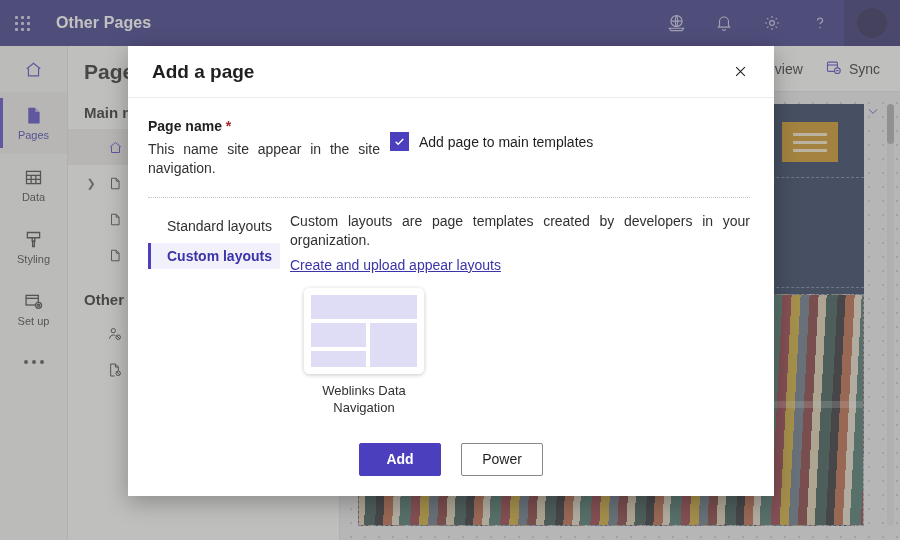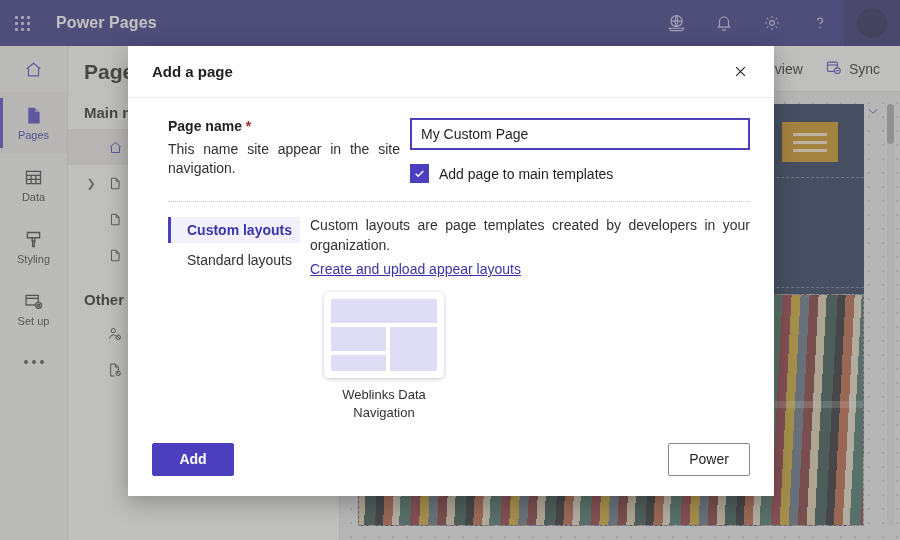--- a/index.html
+++ b/index.html
@@ -126,23 +126,23 @@
   .dialog {
     position: absolute; left: 128px; top: 46px; width: 646px; height: 450px;
     background: #ffffff; z-index: 11;
     box-shadow: 0 6px 22px rgba(0,0,0,.28);
     display: flex; flex-direction: column;
   }
   .dlg-head {
     height: 52px; display: flex; align-items: center; padding: 0 18px 0 24px;
     border-bottom: 1px solid #edebe9; flex: none;
   }
-  .dlg-title { font-size: 15px; font-weight: 600; color: #201f1e; }
+  .dlg-title { font-size: 19px; font-weight: 600; color: #201f1e; }
   .dlg-close { margin-left: auto; width: 32px; height: 32px; display:flex; align-items:center; justify-content:center; cursor: pointer; color:#201f1e; }
-  .dlg-body { flex: 1; padding: 20px 24px 0 40px; overflow: hidden; }
+  .dlg-body { flex: 1; padding: 20px 24px 0 20px; overflow: hidden; }
 
   .form-row { display: flex; gap: 10px; }
   .form-left { width: 232px; flex: none; }
   .lbl { font-size: 14px; font-weight: 700; color: #201f1e; }
   .req { color: #a4262c; }
   .hint { font-size: 14px; color: #323130; margin-top: 6px; line-height: 1.38; text-align: justify; }
   .form-right { flex: 1; }
   .txt {
     width: 100%; height: 32px; border: 2px solid #4b3fbe; background: #fff;
     font-size: 14px; color: #201f1e; padding: 0 9px;
@@ -182,21 +182,21 @@
   }
   .tb-top { height: 24px; background: #dfdcf5; }
   .tb-bottom { flex: 1; display: flex; gap: 4px; }
   .tb-left { width: 52%; display: flex; flex-direction: column; gap: 4px; }
   .tb-l1 { flex: 1.5; background: #dfdcf5; }
   .tb-l2 { flex: 1; background: #dfdcf5; }
   .tb-right { flex: 1; background: #dfdcf5; }
   .thumb-label { margin-top: 8px; text-align: center; font-size: 13px; color: #323130; line-height: 1.35; }
 
   .dlg-foot {
-    flex: none; height: 74px; display: flex; align-items: center; justify-content: space-between;
+    flex: none; height: 74px; display: flex; align-items: center; justify-content: center;
     gap: 20px; padding: 0 24px;
   }
   .btn {
     height: 33px; min-width: 82px; font-size: 14px; cursor: pointer;
     font-family: "Liberation Sans", sans-serif; border-radius: 2px;
   }
   .btn-primary { background: #4b3fbe; color: #fff; border: 1px solid #4b3fbe; font-weight: 600; }
   .btn-default { background: #fff; color: #201f1e; border: 1px solid #8a8886; }
 </style>
 </head>
@@ -211,21 +211,21 @@
           <i></i>
           <i></i>
           <i></i>
           <i></i>
           <i></i>
           <i></i>
           <i></i>
           <i></i>
         </div>
     </div>
-    <div class="app-title">Power Pages</div>
+    <div class="app-title">Other Pages</div>
     <div class="topbar-right">
       <div class="tb-icon">
         <svg width="19" height="19" viewBox="0 0 24 24" fill="none" stroke="currentColor" stroke-width="1.5">
           <ellipse cx="12" cy="9" rx="7" ry="7"></ellipse>
             <path d="M5 9h14M12 2c2 2.2 2 11.8 0 14M12 2c-2 2.2-2 11.8 0 14"></path>
           <path d="M3 18h18l-2 3H5z"></path>
         </svg>
       </div>
       <div class="tb-icon">
         <svg width="18" height="18" viewBox="0 0 24 24" fill="none" stroke="currentColor" stroke-width="1.5">
@@ -454,38 +454,37 @@
     <div class="dlg-body">
       <div class="form-row">
         <div class="form-left">
           <div class="lbl">
             <span>Page name</span>
             <span class="req">*</span>
           </div>
           <div class="hint">This name site appear in the site navigation.</div>
         </div>
         <div class="form-right">
-          <input class="txt" type="text" value="My Custom Page" style="">
           <div class="cbrow">
             <span class="cbox">
               <svg width="13" height="13" viewBox="0 0 24 24" fill="none" stroke="#ffffff" stroke-width="2.6">
                 <path d="M5 12.5l4.5 4.5L19 7.5"></path>
               </svg>
             </span>
             <span class="cblabel">Add page to main templates</span>
           </div>
         </div>
       </div>
 
       <div class="divider"></div>
 
       <div class="layout-row">
         <div class="tabs-col">
+          <div class="ltab">Standard layouts</div>
           <div class="ltab active">Custom layouts</div>
-          <div class="ltab">Standard layouts</div>
         </div>
         <div class="layout-main">
           <div class="layout-desc">Custom layouts are page templates created by developers in your organization.</div>
           <span class="layout-link">Create and upload appear layouts</span>
           <div class="thumbs">
             <div class="thumb-card">
               <div class="thumb-box">
                 <div class="tb-top"></div>
                 <div class="tb-bottom">
                   <div class="tb-left">

